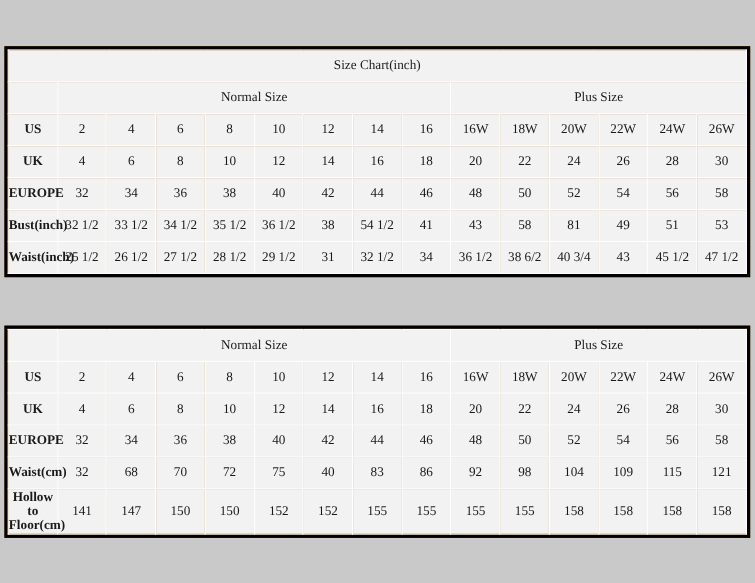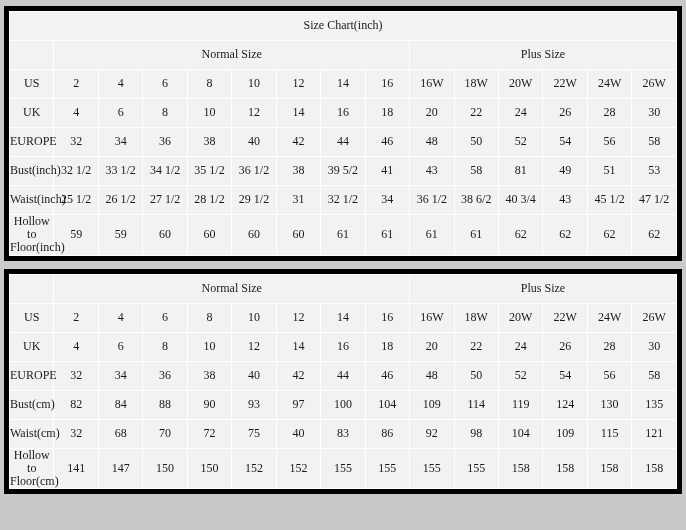--- a/index.html
+++ b/index.html
@@ -14,22 +14,23 @@
     background: #c9c9c9;
     box-sizing: border-box;
     padding: 6px 4px 4px 4px;
     display: flex;
     flex-direction: column;
     gap: 8px;
     overflow: hidden;
   }
   .chart-block {
     background: #a16207;
-    border: 5px solid #000000;
+    border: 3px solid #000000;
     box-sizing: border-box;
+    margin-top: 36px;
   }
   table.size-table {
     border-collapse: collapse;
     width: 100%;
     table-layout: fixed;
   }
   table.size-table td {
     border: 1px solid #ffffff;
     text-align: center;
     vertical-align: middle;
@@ -53,20 +54,21 @@
     height: 26px;
     background: #f2f2f2;
   }
   td.corner-cell {
     background: #f2f2f2;
   }
   td.rowlabel {
     font-size: 14px;
     background: #f2f2f2;
     width: 142px;
+    font-weight: bold;
   }
   td.rowlabel-small {
     font-size: 13.5px;
   }
   td.data {
     font-size: 12px;
   }
   td.data-us {
     font-size: 12.5px;
   }
@@ -146,21 +148,21 @@
         </tr>
 
         <tr>
           <td class="rowlabel">Bust(inch)</td>
           <td class="data">32 1/2</td>
           <td class="data">33 1/2</td>
           <td class="data">34 1/2</td>
           <td class="data">35 1/2</td>
           <td class="data">36 1/2</td>
           <td class="data">38</td>
-          <td class="data">39 5/2</td>
+          <td class="data">54 1/2</td>
           <td class="data">41</td>
           <td class="data">43</td>
           <td class="data">58</td>
           <td class="data">81</td>
           <td class="data">49</td>
           <td class="data">51</td>
           <td class="data">53</td>
         </tr>
 
         <tr>
@@ -175,37 +177,20 @@
           <td class="data">34</td>
           <td class="data">36 1/2</td>
           <td class="data">38 6/2</td>
           <td class="data">40 3/4</td>
           <td class="data">43</td>
           <td class="data">45 1/2</td>
           <td class="data">47 1/2</td>
         </tr>
 
 
-        <tr>
-          <td class="rowlabel rowlabel-small">Hollow to Floor(inch)</td>
-          <td class="data">59</td>
-          <td class="data">59</td>
-          <td class="data">60</td>
-          <td class="data">60</td>
-          <td class="data">60</td>
-          <td class="data">60</td>
-          <td class="data">61</td>
-          <td class="data">61</td>
-          <td class="data">61</td>
-          <td class="data">61</td>
-          <td class="data">62</td>
-          <td class="data">62</td>
-          <td class="data">62</td>
-          <td class="data">62</td>
-        </tr>
       </tbody>
     </table>
   </div>
 
   <div class="chart-block">
     <table class="size-table cm-table">
       <tbody>
         <tr>
           <td class="corner-cell"></td>
           <td class="group-cell" colspan="8">Normal Size</td>
@@ -259,37 +244,20 @@
           <td class="data">44</td>
           <td class="data">46</td>
           <td class="data">48</td>
           <td class="data">50</td>
           <td class="data">52</td>
           <td class="data">54</td>
           <td class="data">56</td>
           <td class="data">58</td>
         </tr>
 
-        <tr>
-          <td class="rowlabel">Bust(cm)</td>
-          <td class="data">82</td>
-          <td class="data">84</td>
-          <td class="data">88</td>
-          <td class="data">90</td>
-          <td class="data">93</td>
-          <td class="data">97</td>
-          <td class="data">100</td>
-          <td class="data">104</td>
-          <td class="data">109</td>
-          <td class="data">114</td>
-          <td class="data">119</td>
-          <td class="data">124</td>
-          <td class="data">130</td>
-          <td class="data">135</td>
-        </tr>
 
         <tr>
           <td class="rowlabel">Waist(cm)</td>
           <td class="data">32</td>
           <td class="data">68</td>
           <td class="data">70</td>
           <td class="data">72</td>
           <td class="data">75</td>
           <td class="data">40</td>
           <td class="data">83</td>

